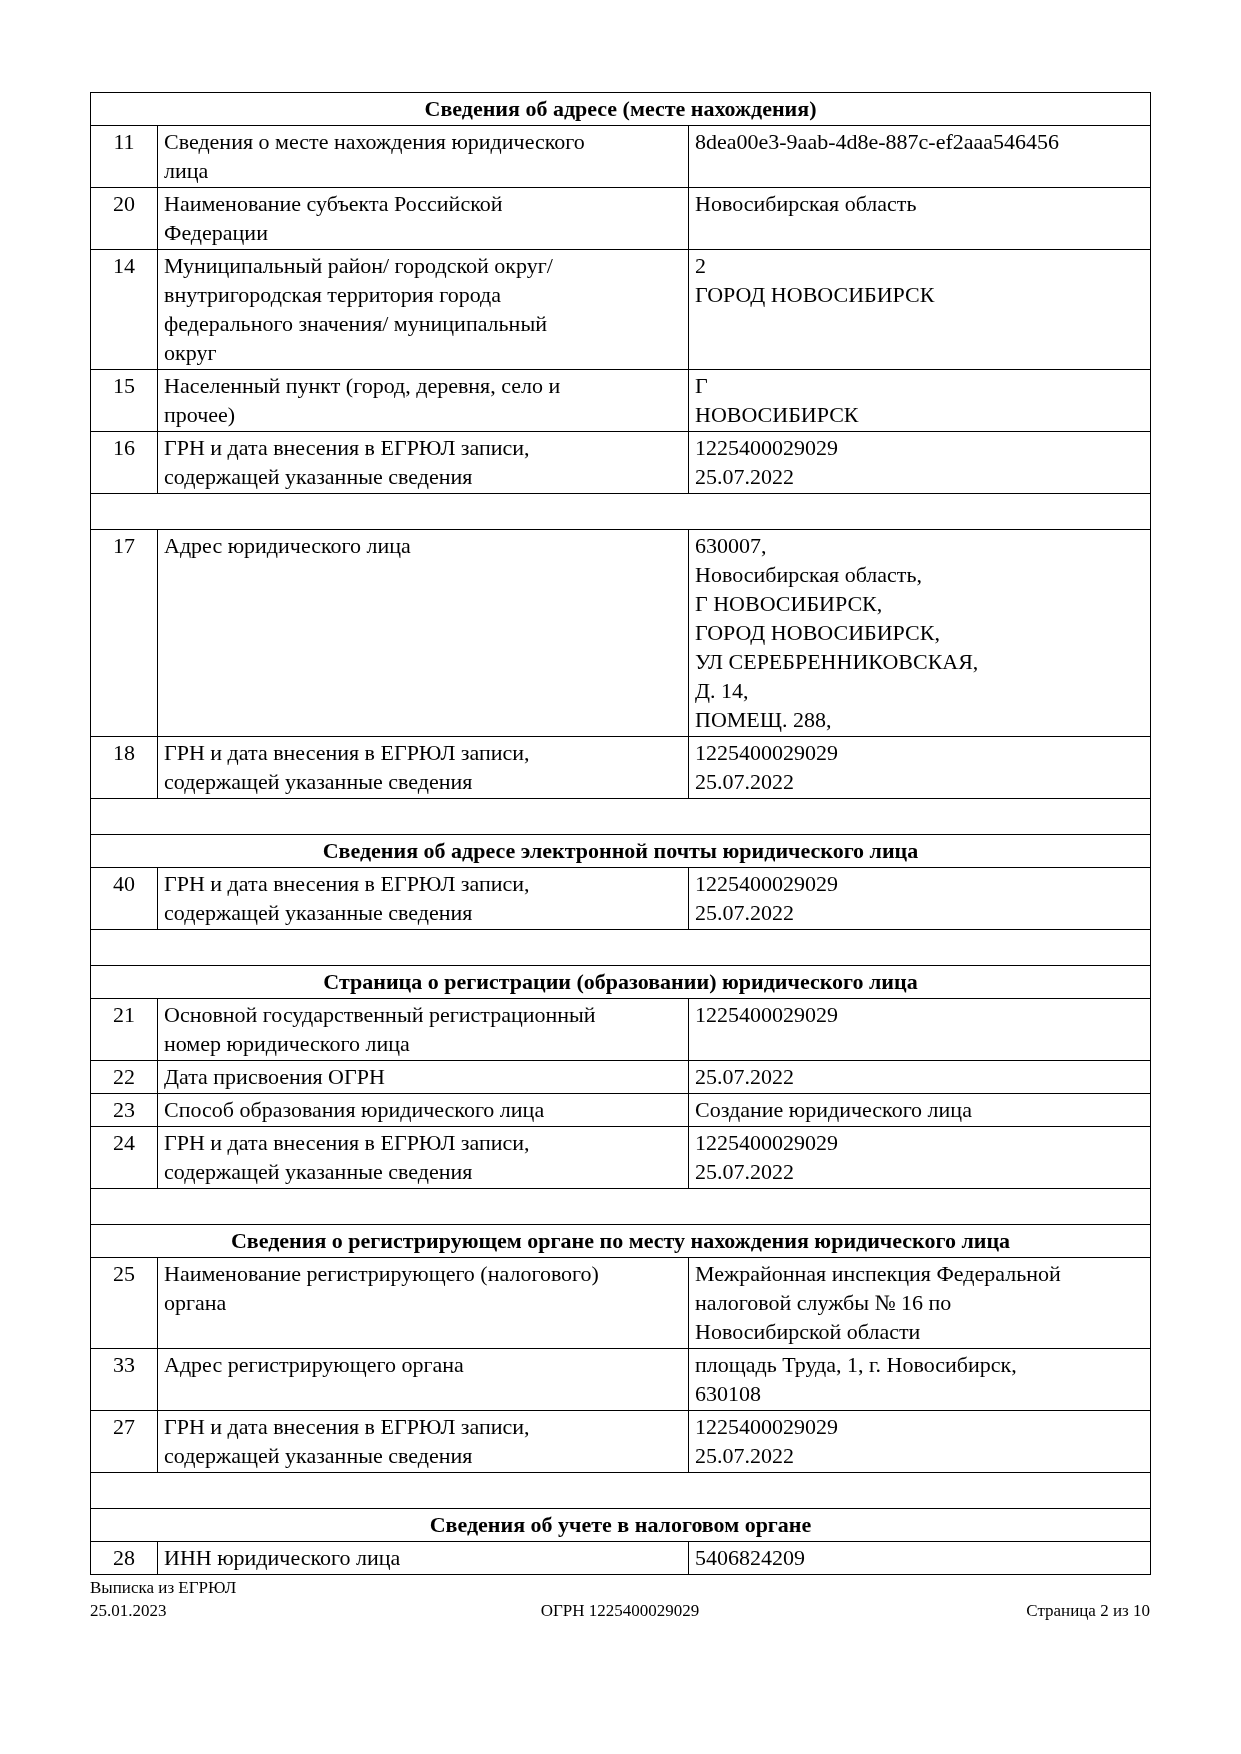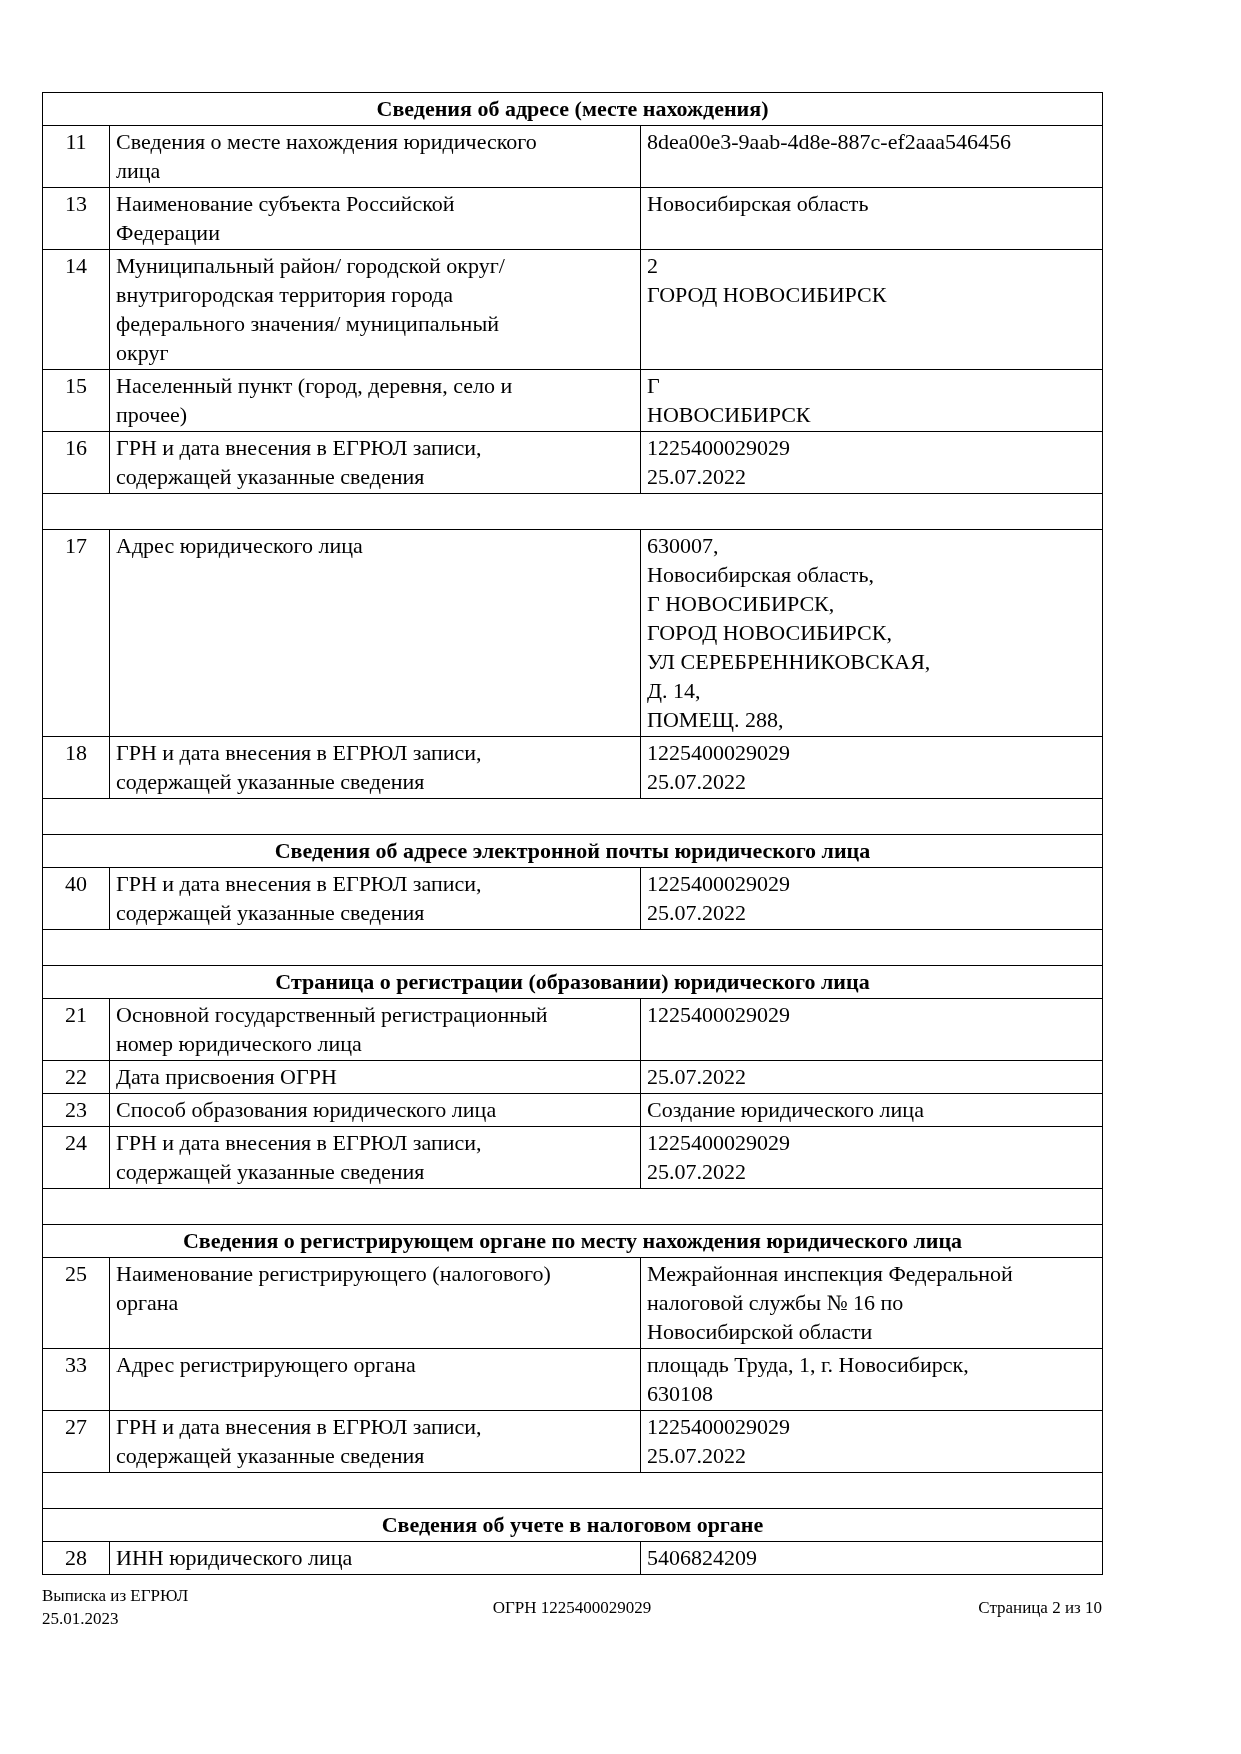--- a/index.html
+++ b/index.html
@@ -6,21 +6,21 @@
     margin: 0;
     padding: 0;
     background: #ffffff;
   }
   .page {
     position: relative;
     width: 1241px;
     height: 1754px;
     background: #ffffff;
     box-sizing: border-box;
-    padding: 92px 91px 0 42px;
+    padding: 92px 91px 0 90px;
     font-family: "Liberation Serif", "DejaVu Serif", serif;
     color: #000000;
   }
   table.doc {
     width: 1060px;
     border-collapse: collapse;
     table-layout: fixed;
     border: 1.5px solid #000;
   }
   table.doc td {
@@ -41,23 +41,23 @@
   tr.section td {
     text-align: center;
     font-weight: bold;
     white-space: normal;
   }
   td.spacer {
     height: 32px;
   }
   .footer {
     width: 1060px;
-    margin-top: 9px;
+    margin-top: 1px;
     display: flex;
-    align-items: center;
+    align-items: flex-end;
     font-size: 17px;
     line-height: 23px;
   }
   .footer > div { flex: 1; }
   .footer .fc { text-align: center; }
   .footer .fr { text-align: right; }
 </style>
 </head>
 <body>
 
@@ -73,21 +73,21 @@
       <tr class="section">
         <td colspan="3">Сведения об адресе (месте нахождения)</td>
       </tr>
       <tr>
         <td class="num">11</td>
         <td>Сведения о месте нахождения юридического
 лица</td>
         <td>8dea00e3-9aab-4d8e-887c-ef2aaa546456</td>
       </tr>
       <tr>
-        <td class="num">13</td>
+        <td class="num">20</td>
         <td>Наименование субъекта Российской
 Федерации</td>
         <td>Новосибирская область</td>
       </tr>
       <tr>
         <td class="num">14</td>
         <td>Муниципальный район/ городской округ/
 внутригородская территория города
 федерального значения/ муниципальный
 округ</td>

